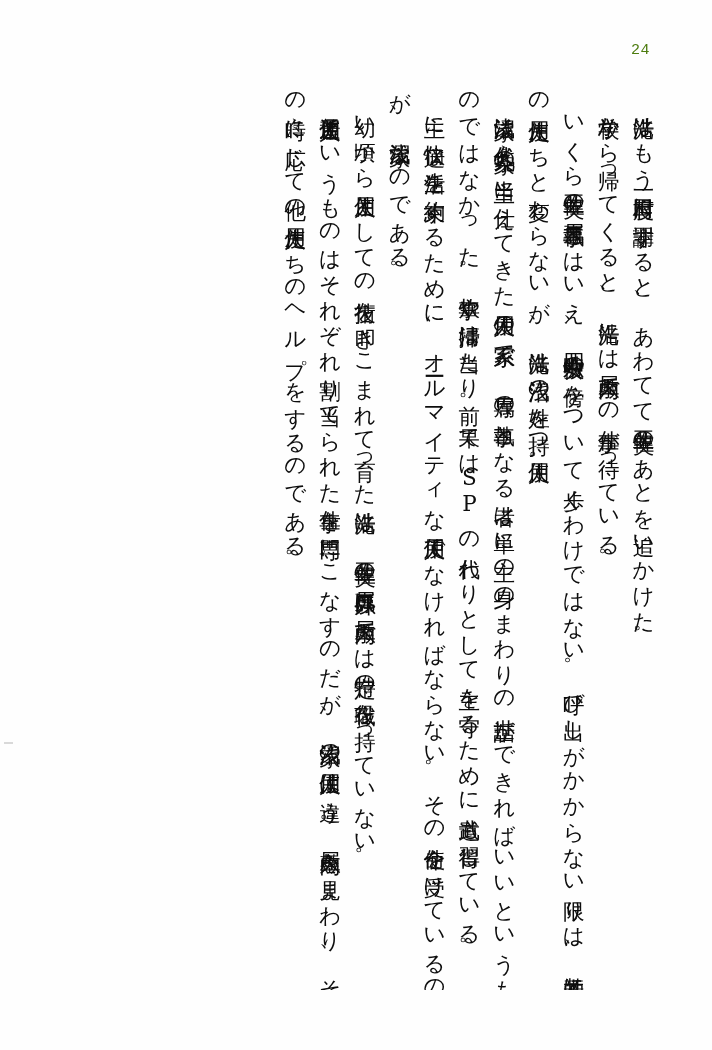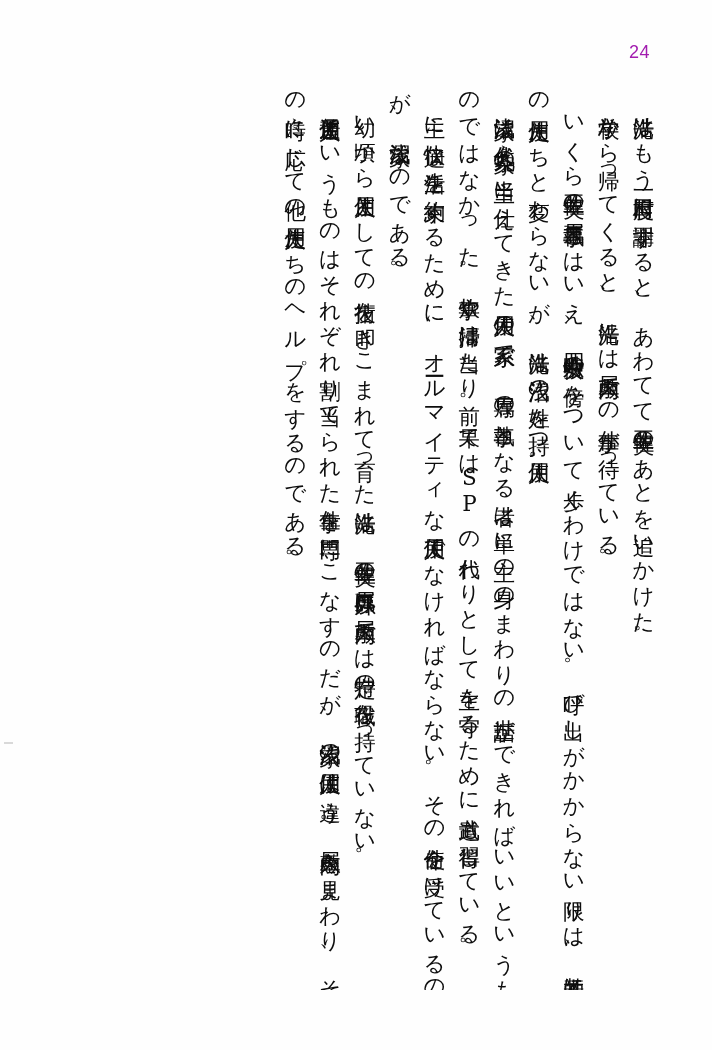--- a/index.html
+++ b/index.html
@@ -23,23 +23,23 @@
     width: 712px;
     height: 1050px;
     background: #fefefe;
   }
 
   
   .page-number {
     position: absolute;
     right: 62px;
     top: 42px;
-    font-size: 18px;
-    font-family: Liberation Sans, sans-serif;
-    color: #a21caf;
+    font-size: 15px;
+    font-family: Liberation Mono, monospace;
+    color: #4d7c0f;
     letter-spacing: 0.5px;
   }
 
   
   .text-block {
     position: absolute;
     top: 78px;
     right: 52px;
     left: 88px;
     bottom: 60px;

